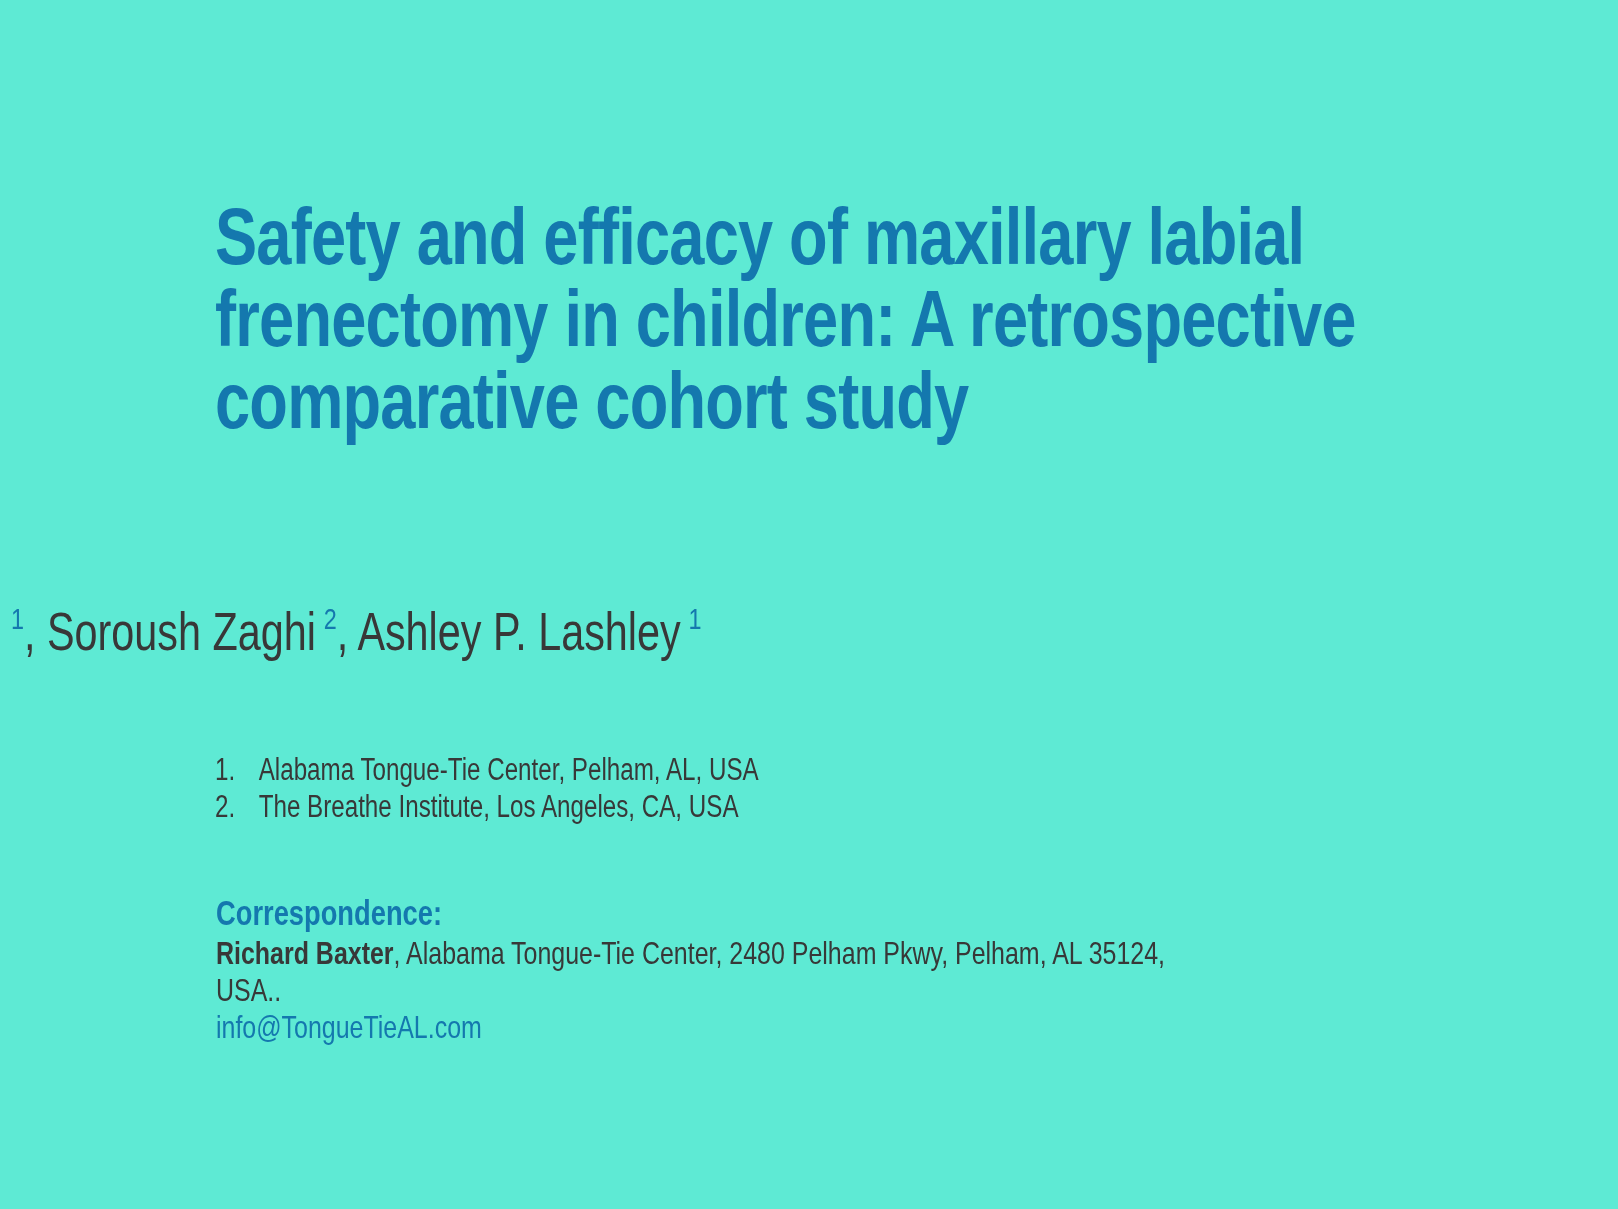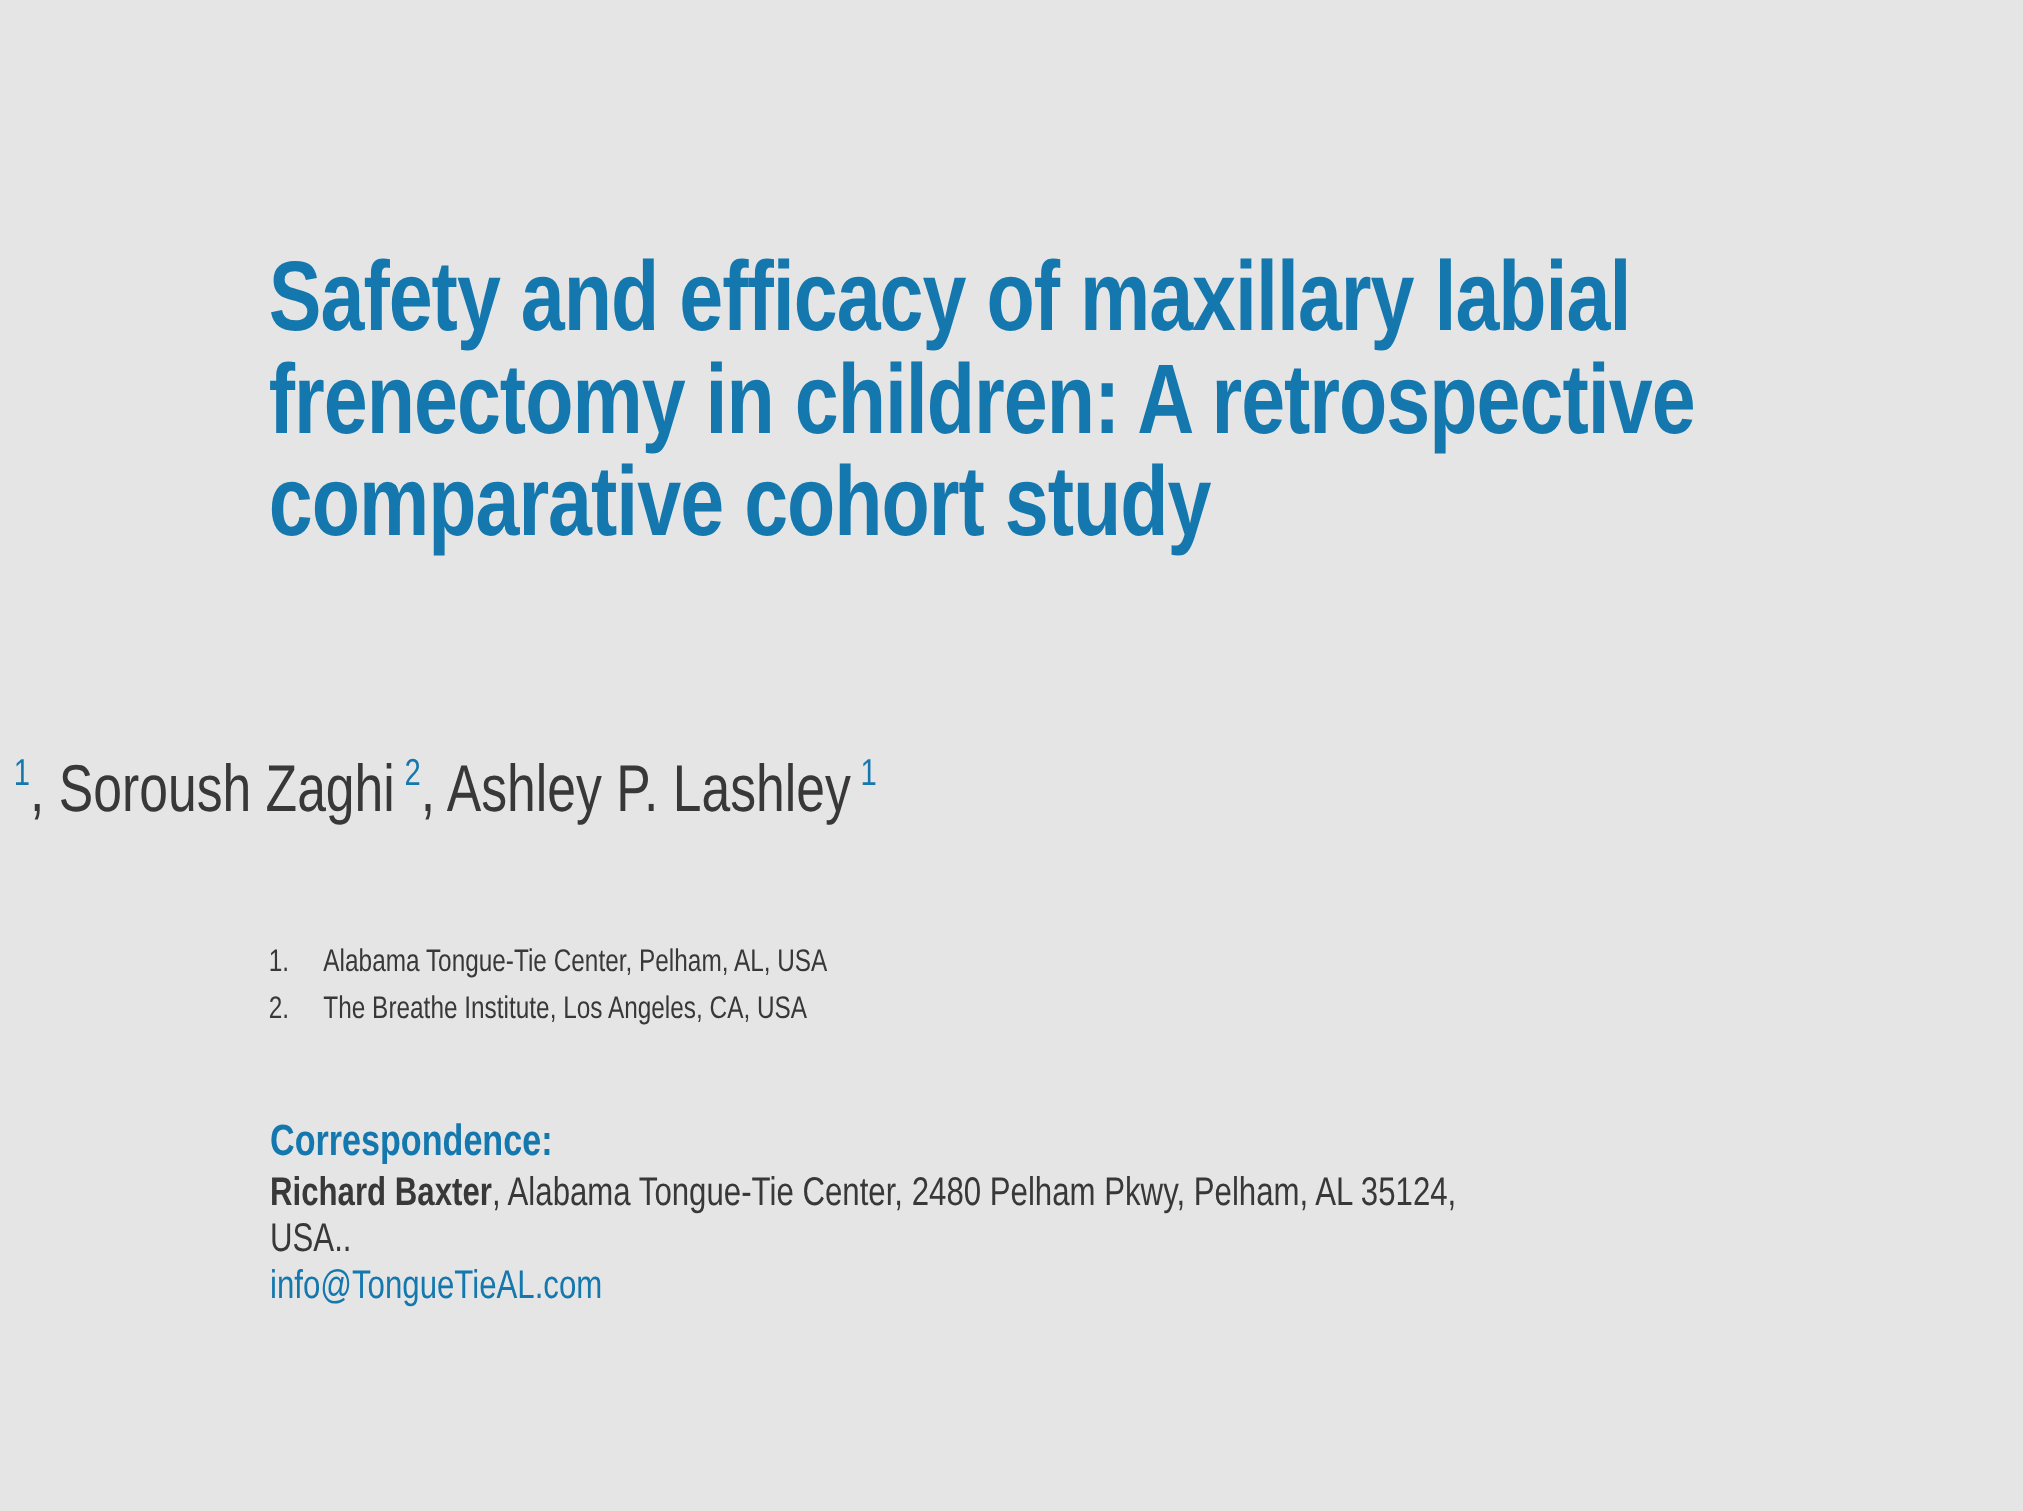--- a/index.html
+++ b/index.html
@@ -1,20 +1,20 @@
 <!DOCTYPE html>
 <html><head>
 <meta charset="utf-8">
 <style>
   html, body { margin: 0; padding: 0; background: #ffffff; }
   .page {
     position: relative;
     width: 1618px;
     height: 1209px;
-    background: #e5e5e5;
+    background: #5eead4;
     overflow: hidden;
     font-family: "Liberation Sans", "DejaVu Sans", sans-serif;
     color: #383838;
   }
   
   .cx  { display: block; transform: scaleX(0.78); transform-origin: 0 0; white-space: nowrap; }
   .cxt { display: block; transform: scaleX(0.80); transform-origin: 0 0; white-space: nowrap; }
 
   .title-block {
     position: absolute;
@@ -42,21 +42,21 @@
     color: #1478AE;
     line-height: 0;
     vertical-align: baseline;
   }
   .authors sup.sp { margin-left: 10px; }
 
   .affils {
     position: absolute;
     left: 215px;
     top: 751px;
-    font-size: 25px;
+    font-size: 31px;
     line-height: 37px;
     color: #383838;
   }
   .affil-num { display: inline-block; width: 56px; }
 
   .corr {
     position: absolute;
     left: 216px;
     top: 878px;
     font-size: 32px;

